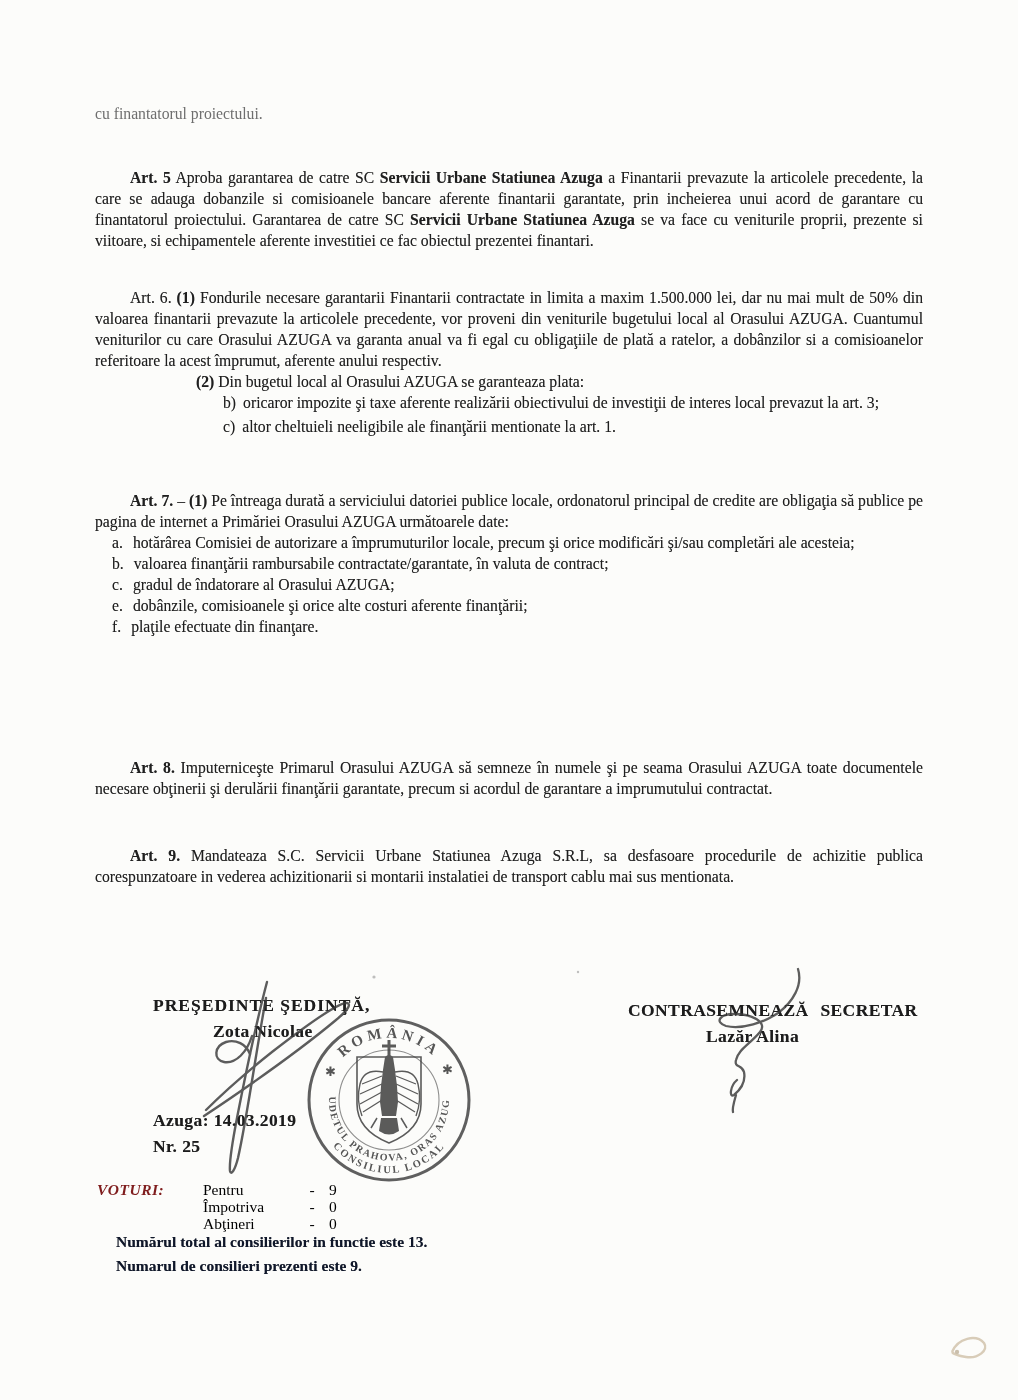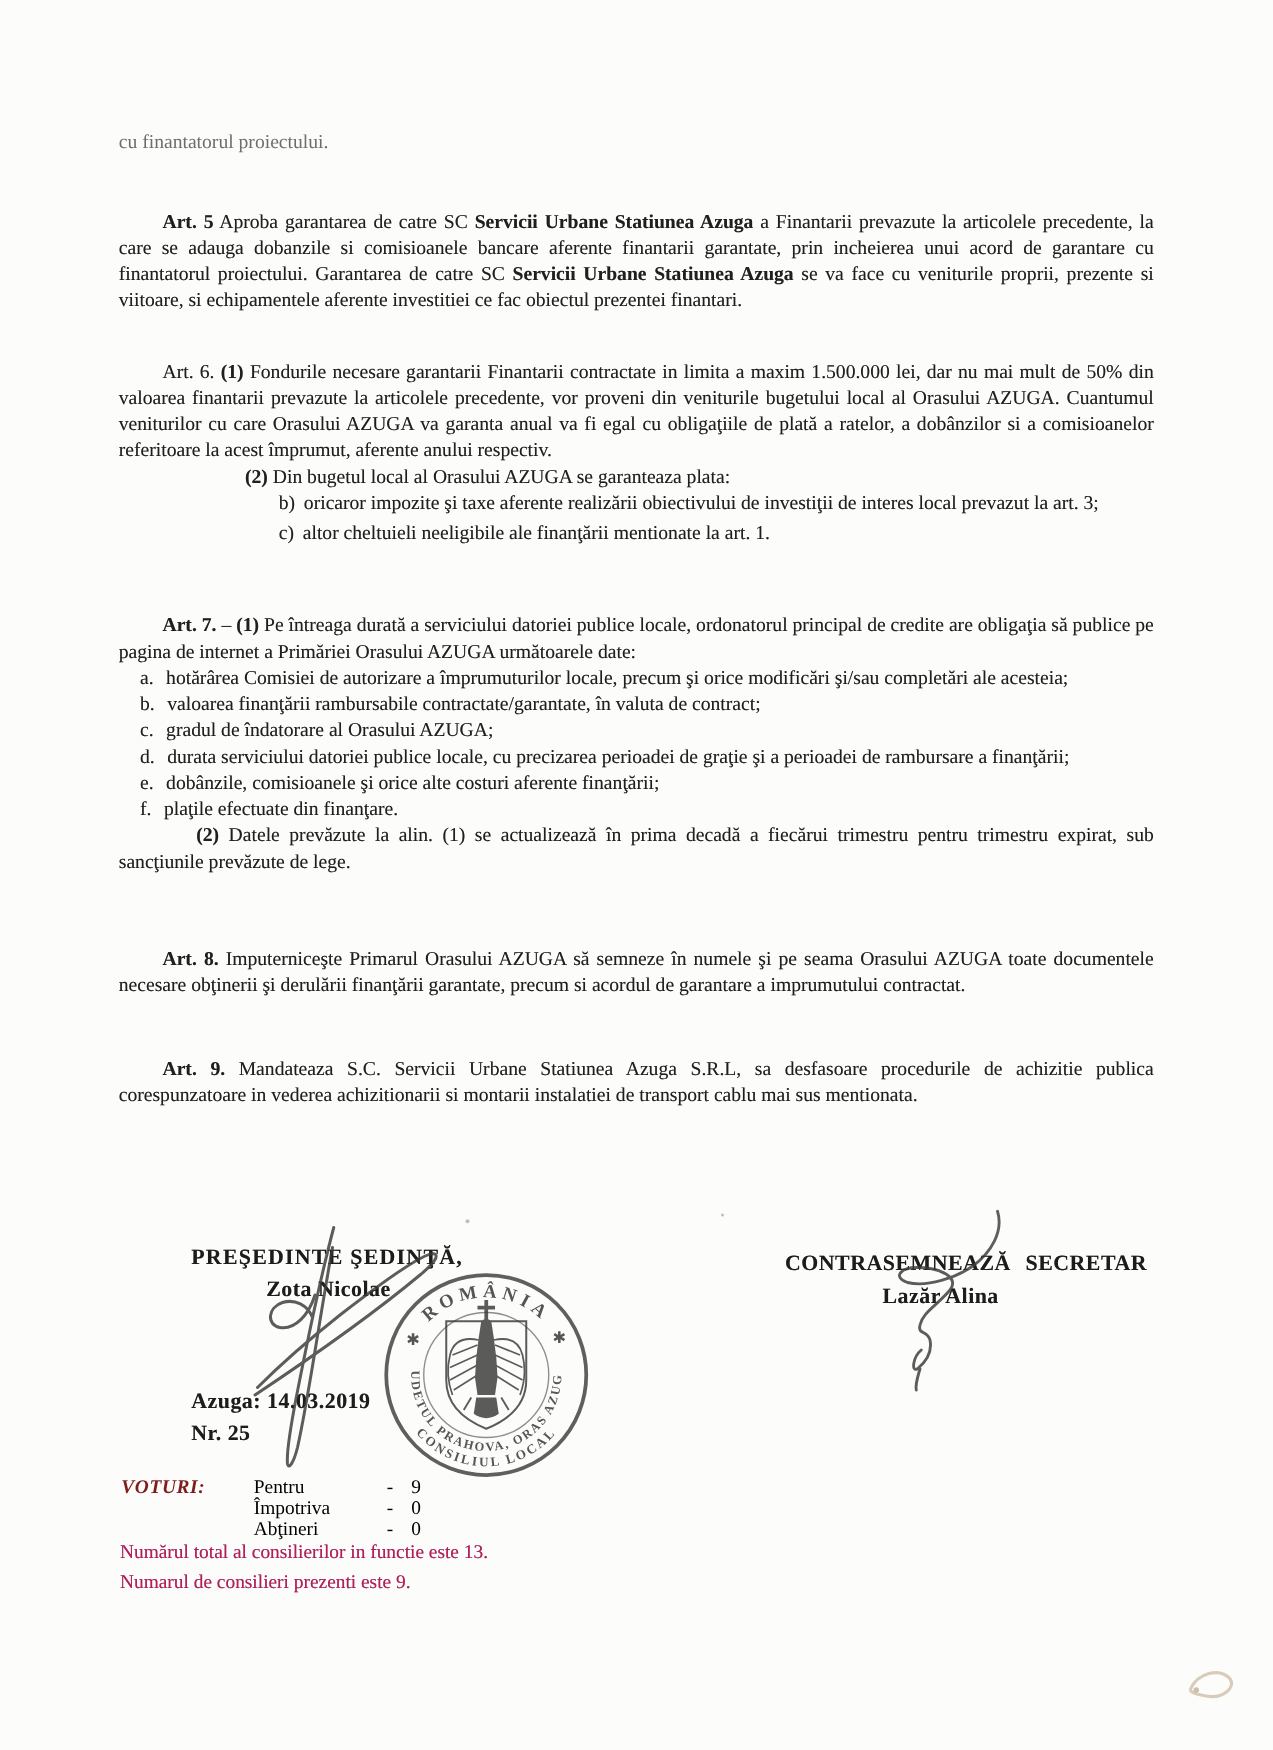--- a/index.html
+++ b/index.html
@@ -35,21 +35,21 @@
   }
   .votes-label{
     position:absolute;left:97px;top:1181px;font-size:15.5px;font-weight:700;
     font-style:italic;color:#7f1d1d;letter-spacing:.5px;
   }
   .vote-rows{position:absolute;left:203px;top:1181px;font-size:15.5px;font-weight:400;color:#000000;}
   .vote-row{height:17px;line-height:17px;white-space:nowrap;}
   .vn{display:inline-block;width:92px;}
   .vd{display:inline-block;width:34px;text-align:center;}
   .vv{display:inline-block;}
-  .note{position:absolute;left:96px;font-size:15.5px;font-weight:400;color:#be185d;white-space:nowrap;
+  .note{position:absolute;left:116px;font-size:15.5px;font-weight:700;color:#0f172a;white-space:nowrap;
         text-shadow:0 0 .5px rgba(40,40,40,.5);}
   .overlay{position:absolute;inset:0;pointer-events:none;}
   .stamp{position:absolute;left:300px;top:1012px;pointer-events:none;}
   .stamp text{font-family:"Liberation Serif","DejaVu Serif",serif;}
 </style>
 </head>
 <body>
 
 <div class="page">
 
@@ -66,24 +66,22 @@
     <p class="ind101"><b>(2)</b><span> Din bugetul local al Orasului AZUGA se garanteaza plata:</span></p>
     <p class="item6 j"><span class="let6">b)</span><span>oricaror impozite şi taxe aferente realizării obiectivului de investiţii de interes local prevazut la art. 3;</span></p>
     <p class="item6 gap2"><span class="let6">c)</span><span>altor cheltuieli neeligibile ale finanţării mentionate la art. 1.</span></p>
   </div>
 
   <div class="blk" style="top:490px">
     <p class="j ind35"><b>Art. 7.</b> <span>–</span> <b>(1)</b><span> Pe întreaga durată a serviciului datoriei publice locale, ordonatorul principal de credite are obligaţia să publice pe pagina de internet a Primăriei Orasului AZUGA următoarele date:</span></p>
     <p class="item7 j"><span class="let7">a.</span><span>hotărârea Comisiei de autorizare a împrumuturilor locale, precum şi orice modificări şi/sau completări ale acesteia;</span></p>
     <p class="item7"><span class="let7">b.</span><span>valoarea finanţării rambursabile contractate/garantate, în valuta de contract;</span></p>
     <p class="item7"><span class="let7">c.</span><span>gradul de îndatorare al Orasului AZUGA;</span></p>
-    <p class="item7 j"><span class="let7">d.</span><span>durata serviciului datoriei publice locale, cu precizarea perioadei de graţie şi a perioadei de rambursare a finanţării;</span></p>
     <p class="item7"><span class="let7">e.</span><span>dobânzile, comisioanele şi orice alte costuri aferente finanţării;</span></p>
     <p class="item7"><span class="let7">f.</span><span>plaţile efectuate din finanţare.</span></p>
-    <p class="j ind62"><b>(2)</b><span> Datele prevăzute la alin. (1) se actualizează în prima decadă a fiecărui trimestru pentru trimestru expirat, sub sancţiunile prevăzute de lege.</span></p>
   </div>
 
   <div class="blk" style="top:757px">
     <p class="j ind35"><b>Art. 8.</b><span> Imputerniceşte Primarul Orasului AZUGA să semneze în numele şi pe seama Orasului AZUGA toate documentele necesare obţinerii şi derulării finanţării garantate, precum si acordul de garantare a imprumutului contractat.</span></p>
   </div>
 
   <div class="blk" style="top:845px">
     <p class="j ind35"><b>Art. 9.</b><span> Mandateaza S.C. Servicii Urbane Statiunea Azuga S.R.L, sa desfasoare procedurile de achizitie publica corespunzatoare in vederea achizitionarii si montarii instalatiei de transport cablu mai sus mentionata.</span></p>
   </div>
 

